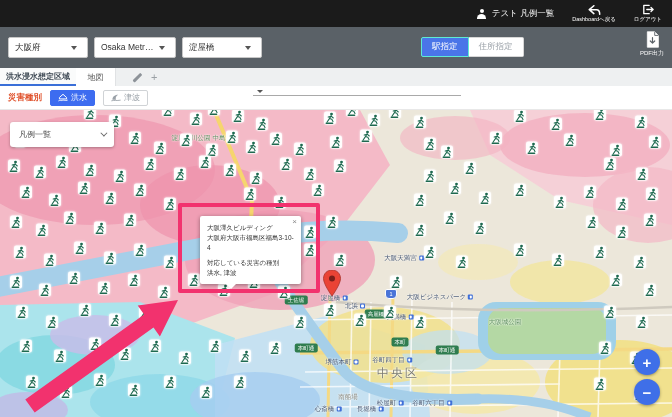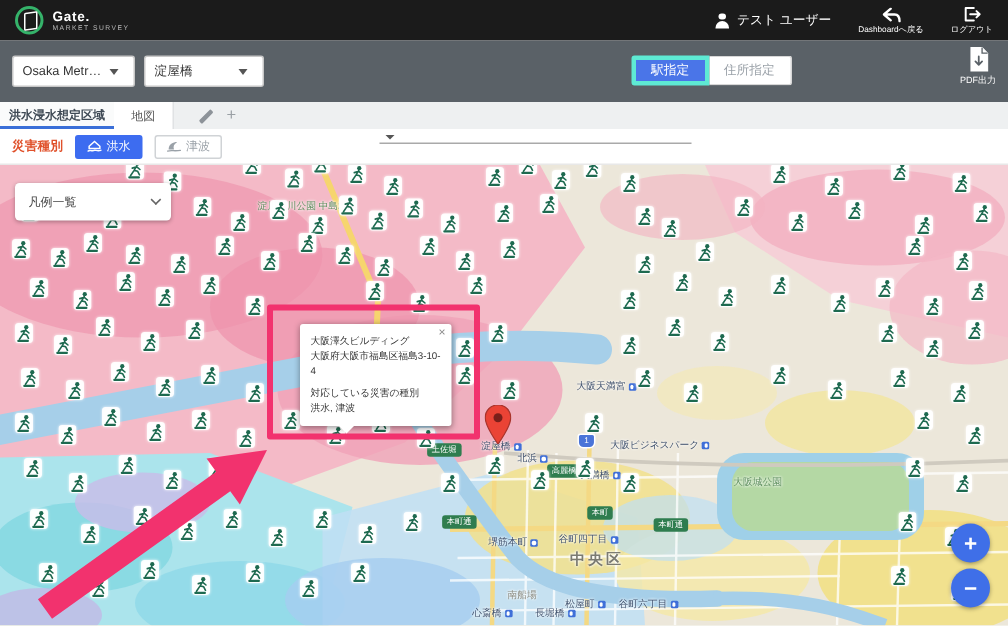--- a/index.html
+++ b/index.html
@@ -23,21 +23,21 @@
   .icon-btn .lab { font-size:5.5px; color:#fff; white-space:nowrap; }
 
   
   .toolbar { height:41px; background:#5a6167; display:flex; align-items:center; padding:0 8px; gap:6px; position:relative; }
   .sel { height:21px; background:#fff; border:1px solid #c7c7c7; border-radius:2px; display:flex; align-items:center; padding:0 6px; font-size:8.5px; color:#333; position:relative; }
   .sel .caret { margin-left:auto; width:0; height:0; border-left:3.5px solid transparent; border-right:3.5px solid transparent; border-top:4px solid #555; }
   .sel-pref { width:80px; } .sel-line { width:82px; } .sel-sta { width:80px; }
   .sel span { overflow:hidden; white-space:nowrap; text-overflow:ellipsis; margin-right:4px; }
   .btn-area { height:20px; margin-left:6px; background:#dfa23f; color:#fff; border:none; border-radius:2px; font-size:8px; padding:0 10px; font-weight:bold; }
   .mode-toggle { position:absolute; left:421px; top:10px; display:flex; }
-  .mode-btn { height:20px; font-size:8.5px; padding:0 10px; display:flex; align-items:center; border:3px solid #5eead4; }
+  .mode-btn { height:20px; font-size:8.5px; padding:0 10px; display:flex; align-items:center; border:1px solid #5eead4; }
   .mode-btn.active { background:#4a75e8; color:#fff; border-radius:2px 0 0 2px; }
   .mode-btn.inactive { background:#fff; color:#9aa1a8; border:1px solid #d7d7d7; border-left:none; border-radius:0 2px 2px 0; }
   .pdf-btn { position:absolute; right:8px; top:4px; display:flex; flex-direction:column; align-items:center; gap:1px; }
   .pdf-btn .lab { font-size:6px; color:#fff; }
 
   
   .tabbar { height:18px; background:#eef0f1; display:flex; align-items:stretch; font-size:8px; }
   .tab { width:76px; display:flex; align-items:center; justify-content:center; white-space:nowrap; position:relative; }
   .tab0 { background:#b7c5c1; color:#7d968d; }
   .tab1 { background:#aebcc6; color:#8aa2b8; }
@@ -70,21 +70,21 @@
   .marker-layer, .label-layer { position:absolute; inset:0; }
   .label-layer { z-index:8; }
   .marker-layer { z-index:10; }
   .evac-marker { position:absolute; width:12px; height:14px; margin-left:-6px; margin-top:-12px; }
   .evac-marker svg { width:12px; height:14px; display:block; filter:drop-shadow(0 0 1px rgba(255,255,255,.9)); }
 
   .map-label { position:absolute; white-space:nowrap; transform:translate(-50%,-50%); text-shadow:0 0 2px #fff,0 0 2px #fff; }
   .lbl-station { font-size:6.5px; color:#41526e; display:flex; align-items:center; gap:2px; }
   .station-ic { width:5px; height:5px; background:#3f6fd8; border-radius:1px; display:inline-block; position:relative; }
   .station-ic::after { content:""; position:absolute; left:1.4px; top:1.4px; width:2.2px; height:2.2px; border-radius:50%; background:#fff; }
-  .lbl-district { font-size:10px; color:#7b7b72; font-weight:bold; letter-spacing:2px; }
+  .lbl-district { font-size:12px; color:#7b7b72; font-weight:normal; letter-spacing:2px; }
   .lbl-park { font-size:6.5px; color:#5e8f5e; }
   .lbl-area { font-size:6.5px; color:#8a8a80; }
   .lbl-road { font-size:5.5px; color:#fff; background:#2f7d4f; padding:1px 3px; border-radius:2px; text-shadow:none; }
   .lbl-badge { font-size:5.5px; color:#fff; background:#4a74d8; padding:1px 3.5px; border-radius:2px 2px 4px 4px; text-shadow:none; border:1px solid #fff; }
 
   .hl-rect { position:absolute; left:178px; top:93px; width:142px; height:90px; border:4px solid #f2326e; border-radius:2px; z-index:20; }
   .hl-arrow { position:absolute; left:0; top:0; width:672px; height:307px; z-index:28; pointer-events:none; }
 
   .map-popup { position:absolute; left:200px; top:106px; width:101px; min-height:60px; background:#fff; border-radius:2px; box-shadow:0 1px 4px rgba(0,0,0,.4); z-index:30; padding:7px 7px 6px 7px; font-size:6.5px; color:#333; line-height:1.5; }
   .map-popup::after { content:""; position:absolute; left:26px; bottom:-5px; width:0; height:0; border-left:5px solid transparent; border-right:5px solid transparent; border-top:5px solid #fff; }
@@ -92,48 +92,45 @@
   .popup-gap { height:6px; }
 
   .map-pin { position:absolute; left:323px; top:160px; z-index:25; }
   .zoom-ctrl { position:absolute; right:12px; z-index:40; width:26px; height:26px; border-radius:50%; background:#3f6fe8; color:#fff; display:flex; align-items:center; justify-content:center; font-size:15px; font-weight:bold; box-shadow:0 1px 3px rgba(0,0,0,.35); }
   .zoom-in { bottom:42px; } .zoom-out { bottom:12px; }
 </style>
 </head>
 <body>
 
 <div class="topbar">
-  <div class="logo-wrap">
-    <div class="gate-logo"></div>
-    <div class="logo-text">
-      <div class="t1">Gate.</div>
-      <div class="t2">MARKET SURVEY</div>
-    </div>
-  </div>
   <div class="topbar-right">
     <div class="user-chip">
       <span class="user-ic"></span>
-      <span>テスト ユーザー</span>
+      <span>テスト 凡例一覧</span>
     </div>
     <div class="icon-btn">
       <svg width="13" height="10" viewBox="0 0 20 15">
           <path d="M9 1 L2 7 L9 13 M2 7 H13 C17 7 18 10 18 14" stroke="#fff" stroke-width="2.4" fill="none" stroke-linecap="round" stroke-linejoin="round"></path>
         </svg>
       <span class="lab">Dashboardへ戻る</span>
     </div>
     <div class="icon-btn">
       <svg width="12" height="11" viewBox="0 0 20 18">
           <path d="M12 2 H3 V16 H12 M8 9 H18 M15 5.5 L18.5 9 L15 12.5" stroke="#fff" stroke-width="2.2" fill="none" stroke-linecap="round" stroke-linejoin="round"></path>
         </svg>
       <span class="lab">ログアウト</span>
     </div>
   </div>
 </div>
 
 <div class="toolbar">
+  <div class="sel sel-pref">
+    <span>大阪府</span>
+    <span class="caret"></span>
+  </div>
   <div class="sel sel-line">
     <span>Osaka Metro御堂...</span>
     <span class="caret"></span>
   </div>
   <div class="sel sel-sta">
     <span>淀屋橋</span>
     <span class="caret"></span>
   </div>
 
   <div class="mode-toggle">

